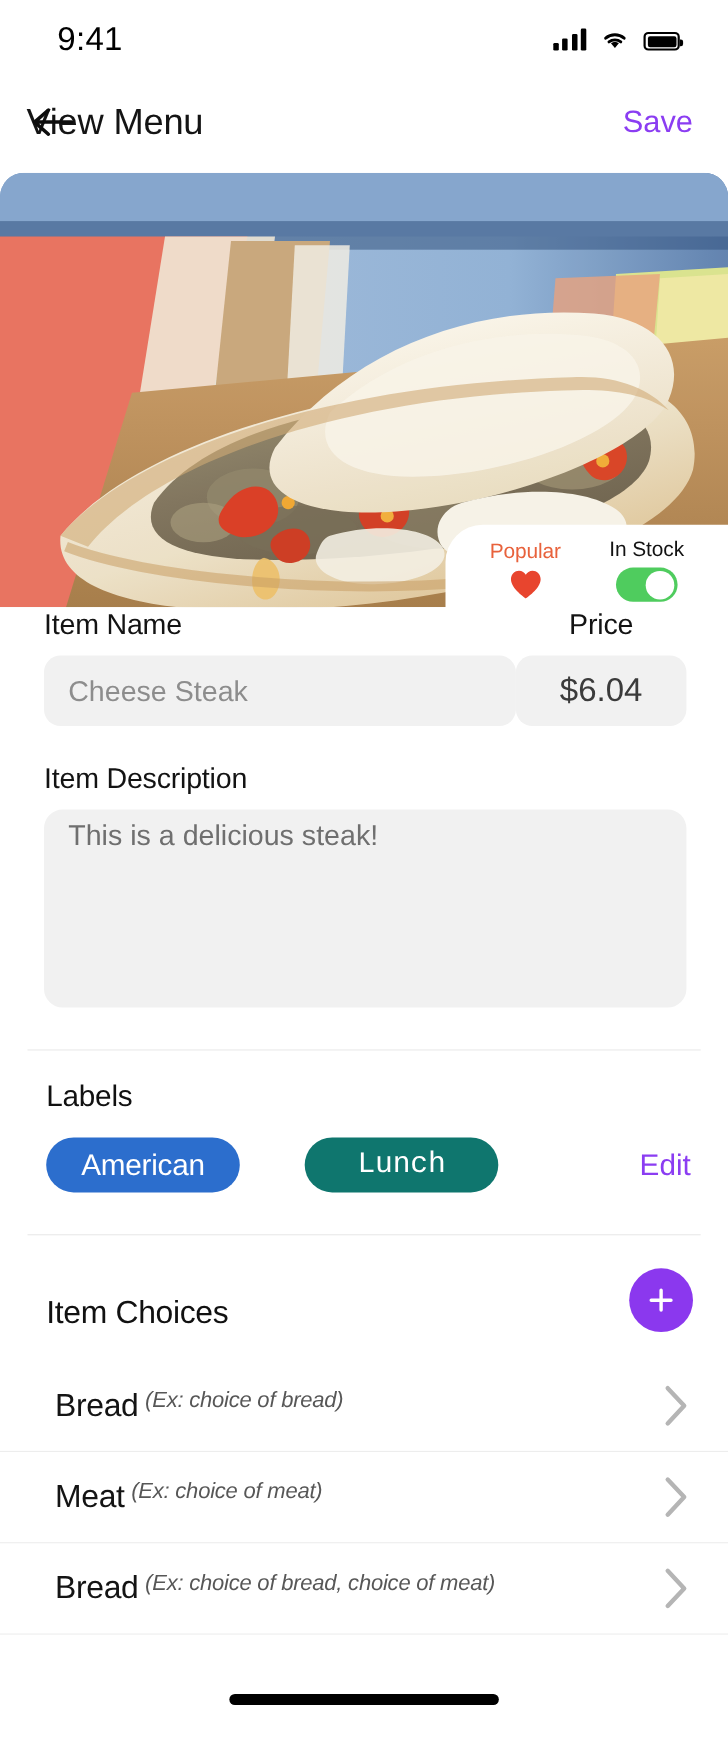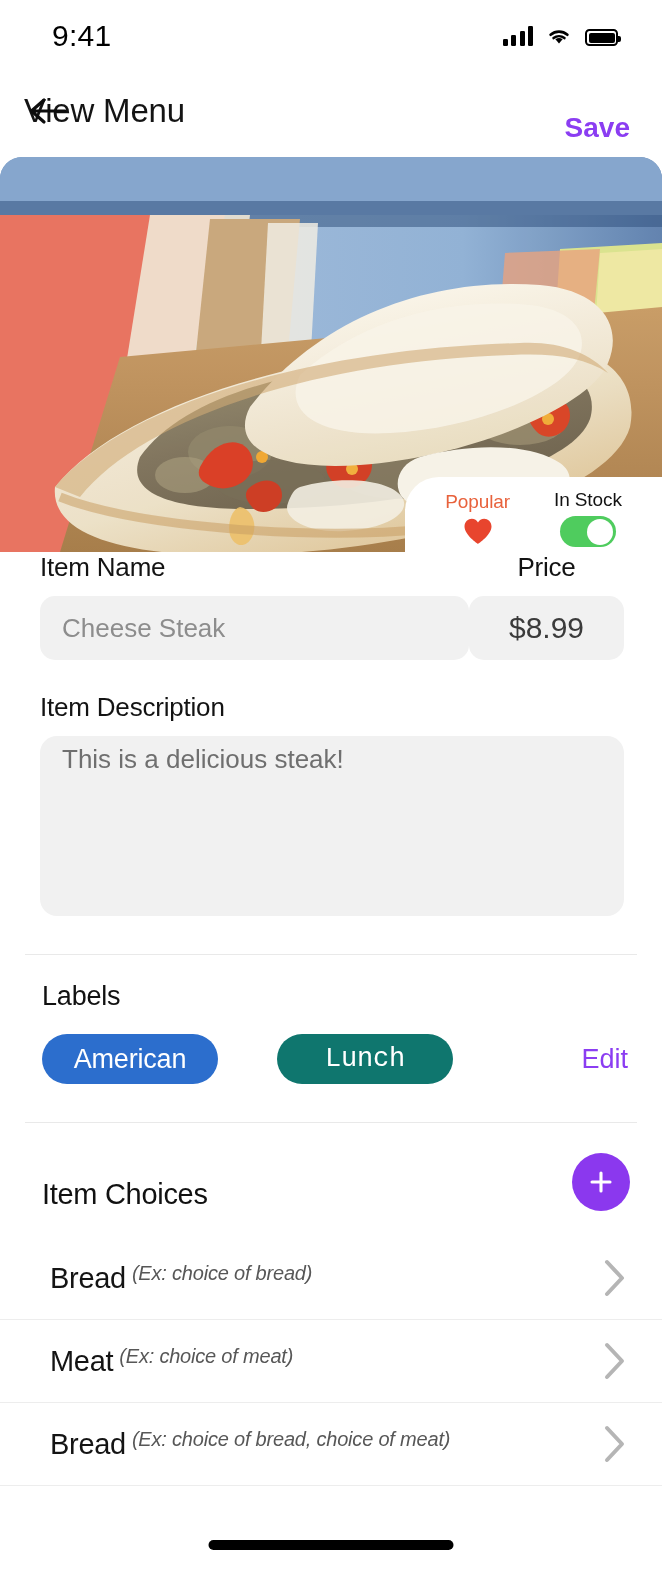--- a/index.html
+++ b/index.html
@@ -40,21 +40,21 @@
     width:52px; height:40px; display:flex; align-items:center; justify-content:center;
     cursor:pointer; background:none; border:none;
   }
   .nav-title {
     width:100%; text-align:left; font-size:33px; color:#141414; font-weight:400;
     letter-spacing:-.2px;
     padding-left:24px;
   }
   .save-link {
     position:absolute; right:32px; top:50%; transform:translateY(-50%);
-    font-size:28px; color:#8b3df2; font-weight:700; cursor:pointer;margin-top:17px;
+    font-size:28px; color:#8b3df2; font-weight:400; cursor:pointer;
   }
 
   
   .hero {
     position:absolute; top:157px; left:0; width:662px; height:395px;
     border-radius:22px 22px 0 0; overflow:hidden;
   }
   .hero svg { display:block; width:100%; height:100%; }
 
   
@@ -294,21 +294,21 @@
 
   <div class="form">
 
     <div class="row-name">
       <div class="field-block name">
         <div class="field-label">Item Name</div>
         <div class="input-box name-input" placeholder="Cheese Steak">Cheese Steak</div>
       </div>
       <div class="field-block price">
         <div class="field-label price-label">Price</div>
-        <div class="input-box price-input">$8.99</div>
+        <div class="input-box price-input">$6.04</div>
       </div>
     </div>
 
     <div class="desc-block">
       <div class="field-label">Item Description</div>
       <div class="textarea-box">This is a delicious steak!</div>
     </div>
 
     <div class="divider"></div>
 

